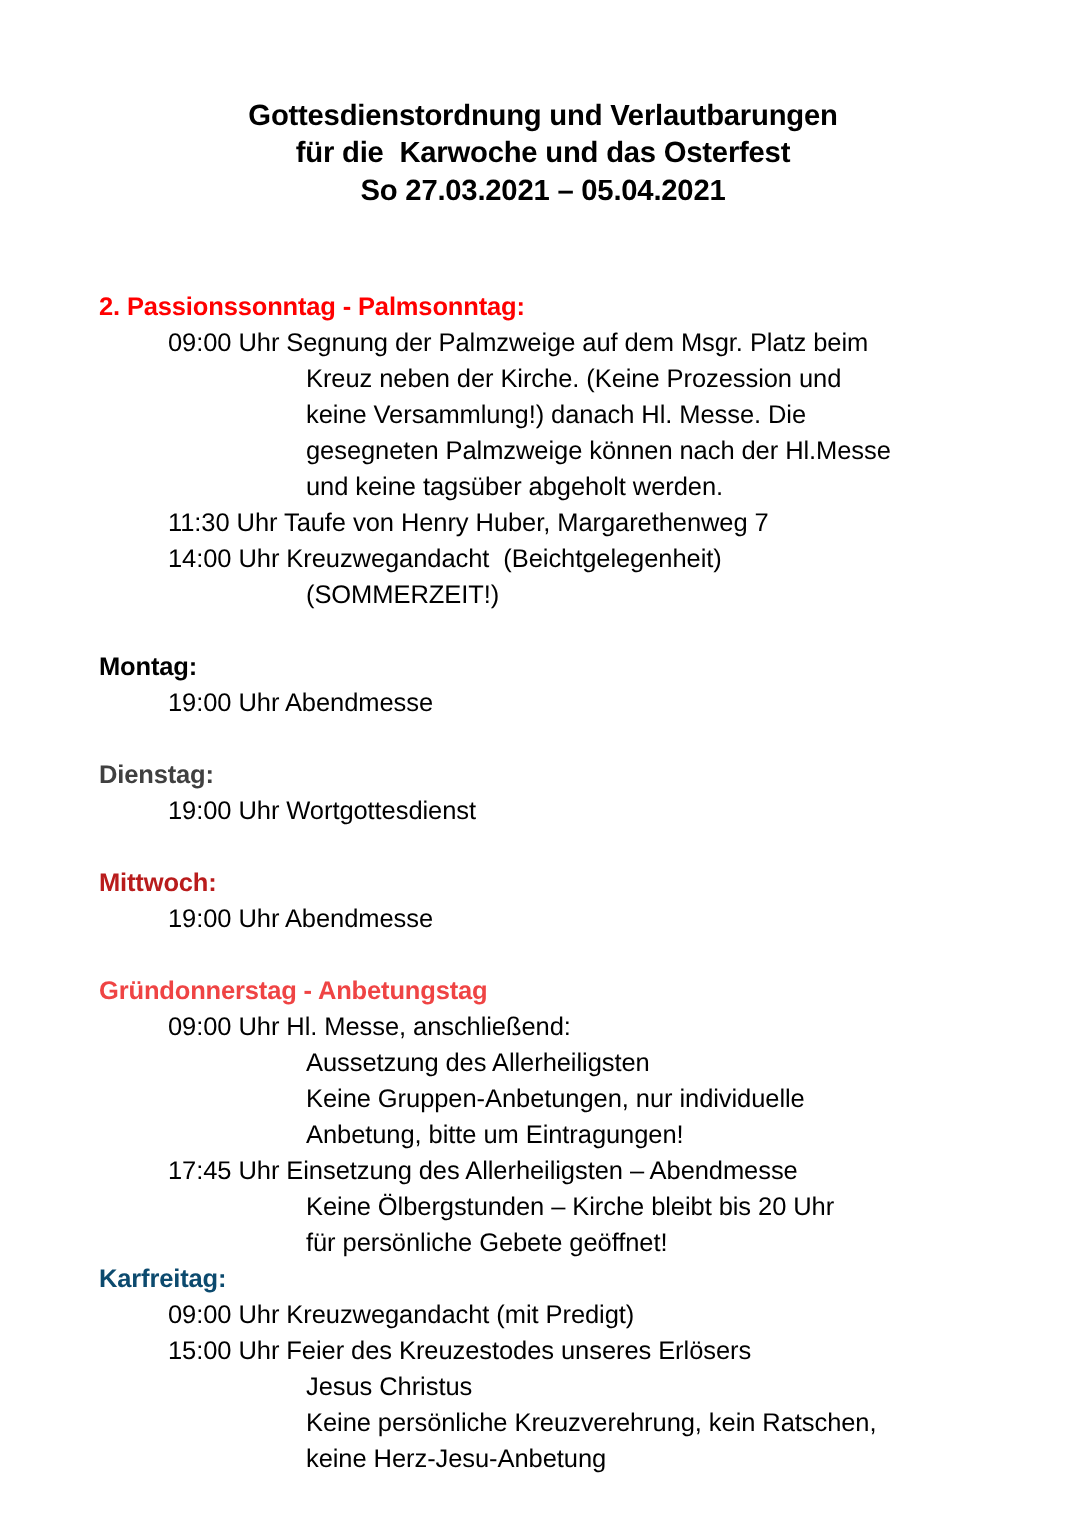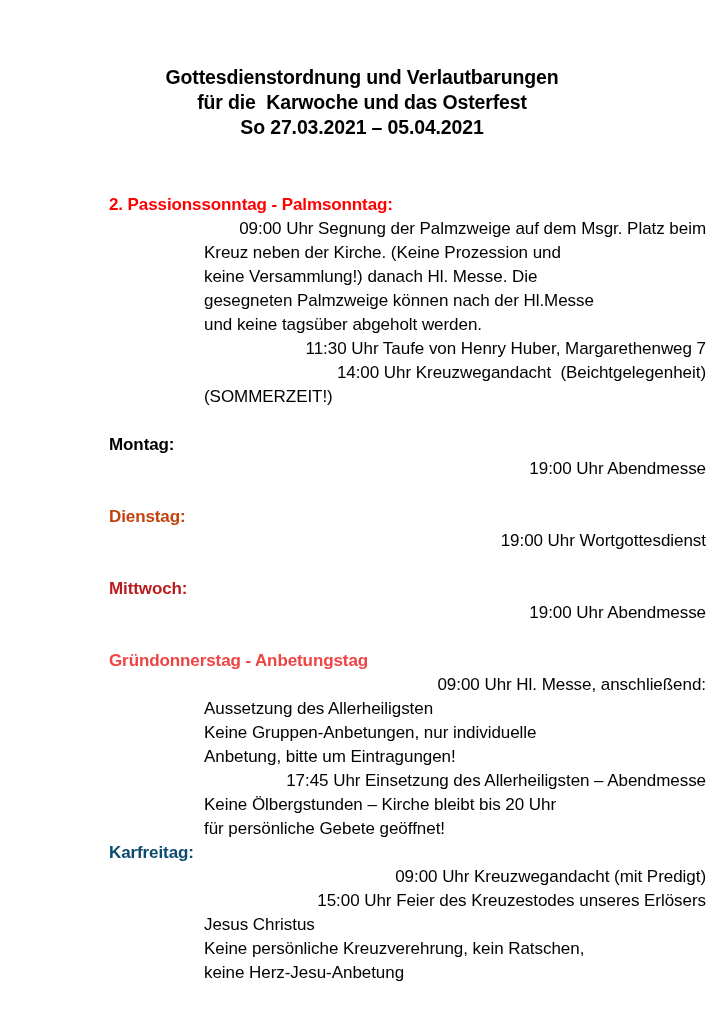--- a/index.html
+++ b/index.html
@@ -59,41 +59,39 @@
   .section.spaced {
     margin-top: 24px;
   }
 
   .day-heading {
     font-size: 17px;
     font-weight: bold;
     line-height: 24px;
     white-space: pre;
     letter-spacing: -0.1px;
-    margin-left: 43px;
   }
   .day-heading.red {
     color: #ff0000;
   }
 
   .entry {
     line-height: 24px;
   }
 
   .line {
     font-size: 17px;
     line-height: 24px;
     white-space: pre;
     letter-spacing: -0.05px;
   }
 
   
   .indent-time {
     padding-left: 46px;   
-    text-align: right;
   }
   .indent-cont {
     padding-left: 138px;  
   }
 </style>
 </head>
 <body>
 
 <div class="page">
 
@@ -117,21 +115,21 @@
           <div class="line indent-cont">(SOMMERZEIT!)</div>
         </div>
       </div>
       <div class="section spaced">
         <div class="day-heading" style="color: rgb(0, 0, 0);">Montag:</div>
         <div class="entry">
           <div class="line indent-time">19:00 Uhr Abendmesse</div>
         </div>
       </div>
       <div class="section spaced">
-        <div class="day-heading" style="color: #c2410c;">Dienstag:</div>
+        <div class="day-heading" style="color: #404040;">Dienstag:</div>
         <div class="entry">
           <div class="line indent-time">19:00 Uhr Wortgottesdienst</div>
         </div>
       </div>
       <div class="section spaced">
         <div class="day-heading" style="color: #b91c1c;">Mittwoch:</div>
         <div class="entry">
           <div class="line indent-time">19:00 Uhr Abendmesse</div>
         </div>
       </div>

